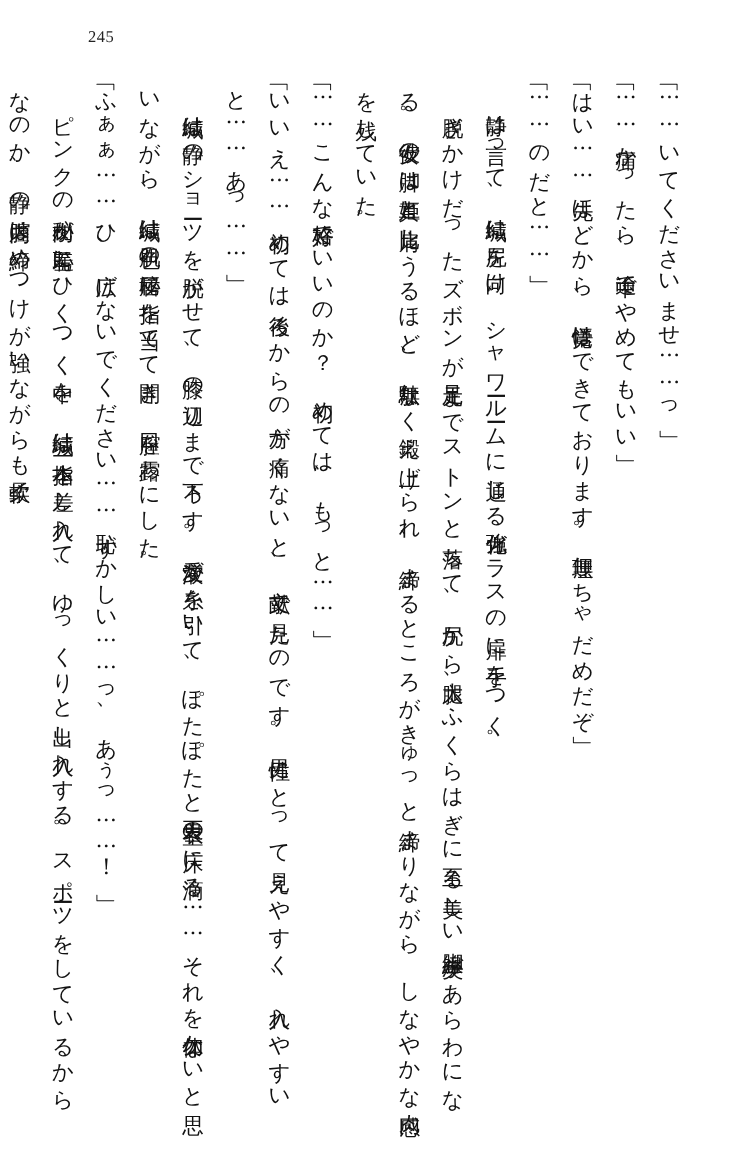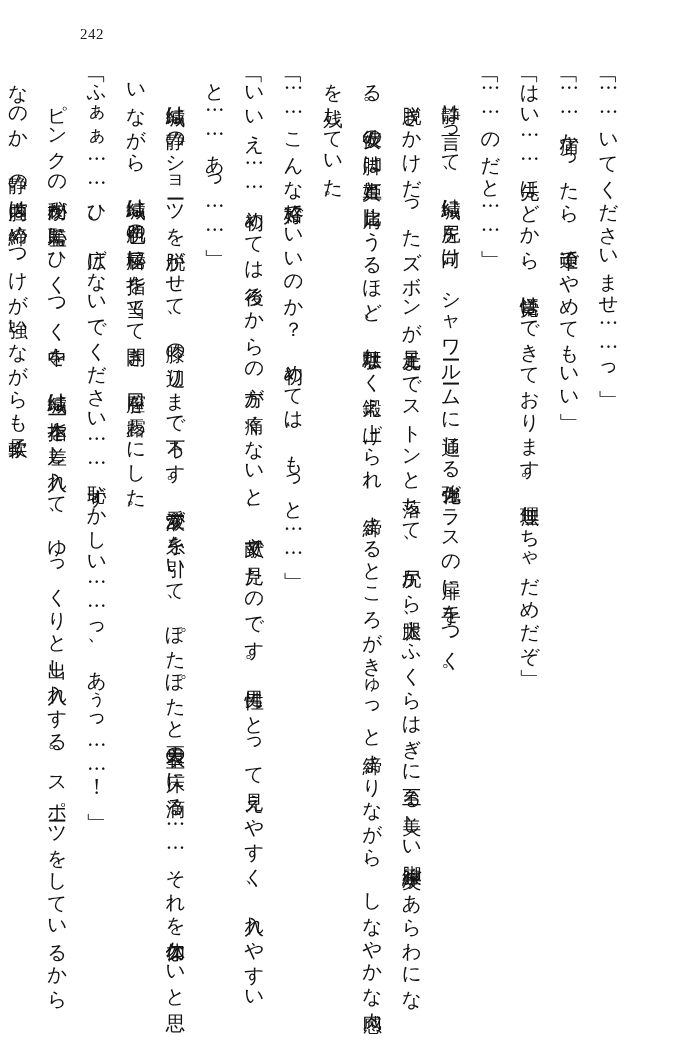--- a/index.html
+++ b/index.html
@@ -50,21 +50,21 @@
   .text-block p {
     margin: 0;
     padding: 0;
     text-indent: 0;
   }
 </style>
 </head>
 <body>
 
 <div class="page">
-  <div class="page-number">242</div>
+  <div class="page-number">245</div>
   <div class="text-block">
     <p>「……いてくださいませ……っ」</p>
     <p>「……痛かったら、途中でやめてもいい」</p>
     <p>「はい……先ほどから、覚悟はできております。無理しちゃだめだぞ」</p>
     <p>「……のだと……」</p>
     <p>　静は言って、結城に尻を向け、シャワールームに通じる強化ガラスの扉に手をつく。</p>
     <p>　脱ぎかけだったズボンが足元までストンと落ちて、尻から太腿、ふくらはぎに至る美しい脚線美があらわになる。彼女の脚は真姫と比肩しうるほど、無駄なく鍛え上げられ、締まるところがきゅっと締まりながら、しなやかな肉感を残していた。</p>
     <p>「……こんな格好でいいのか？　初めては、もっと……」</p>
     <p>「いいえ……初めては後ろからの方が痛くないと、文献で見たのです。男性にとって見えやすく、入れやすいと……あっ……」</p>
     <p>　結城は静のショーツを脱がせて、膝の辺りまで下ろす。愛液が糸を引いて、ぽたぽたと更衣室の床に滴る……それを勿体ないと思いながら、結城は肌色の秘唇に指を当てて開き、膣口を露わにした。</p>

